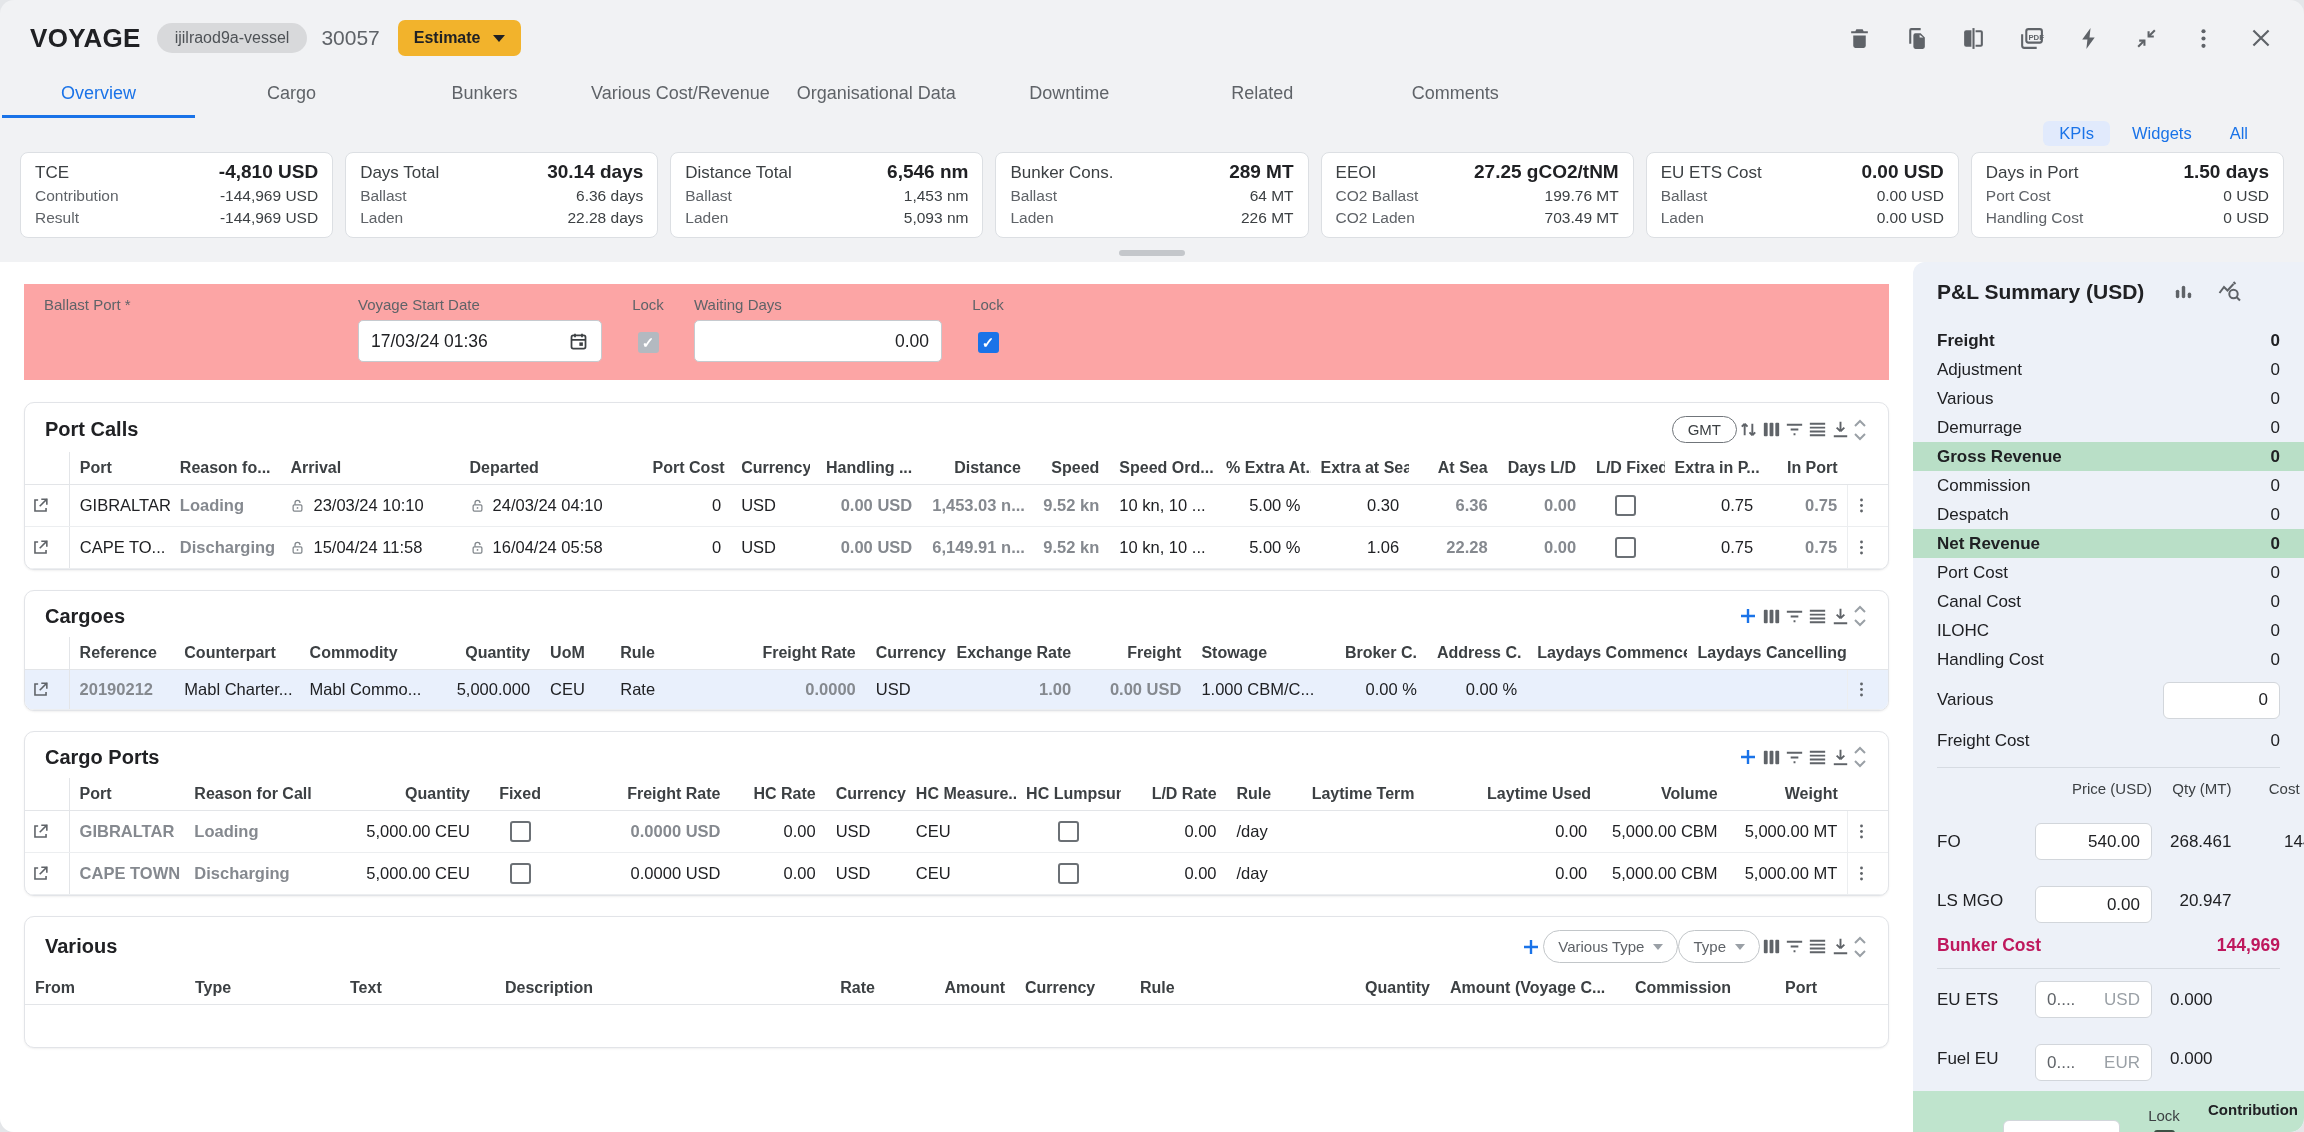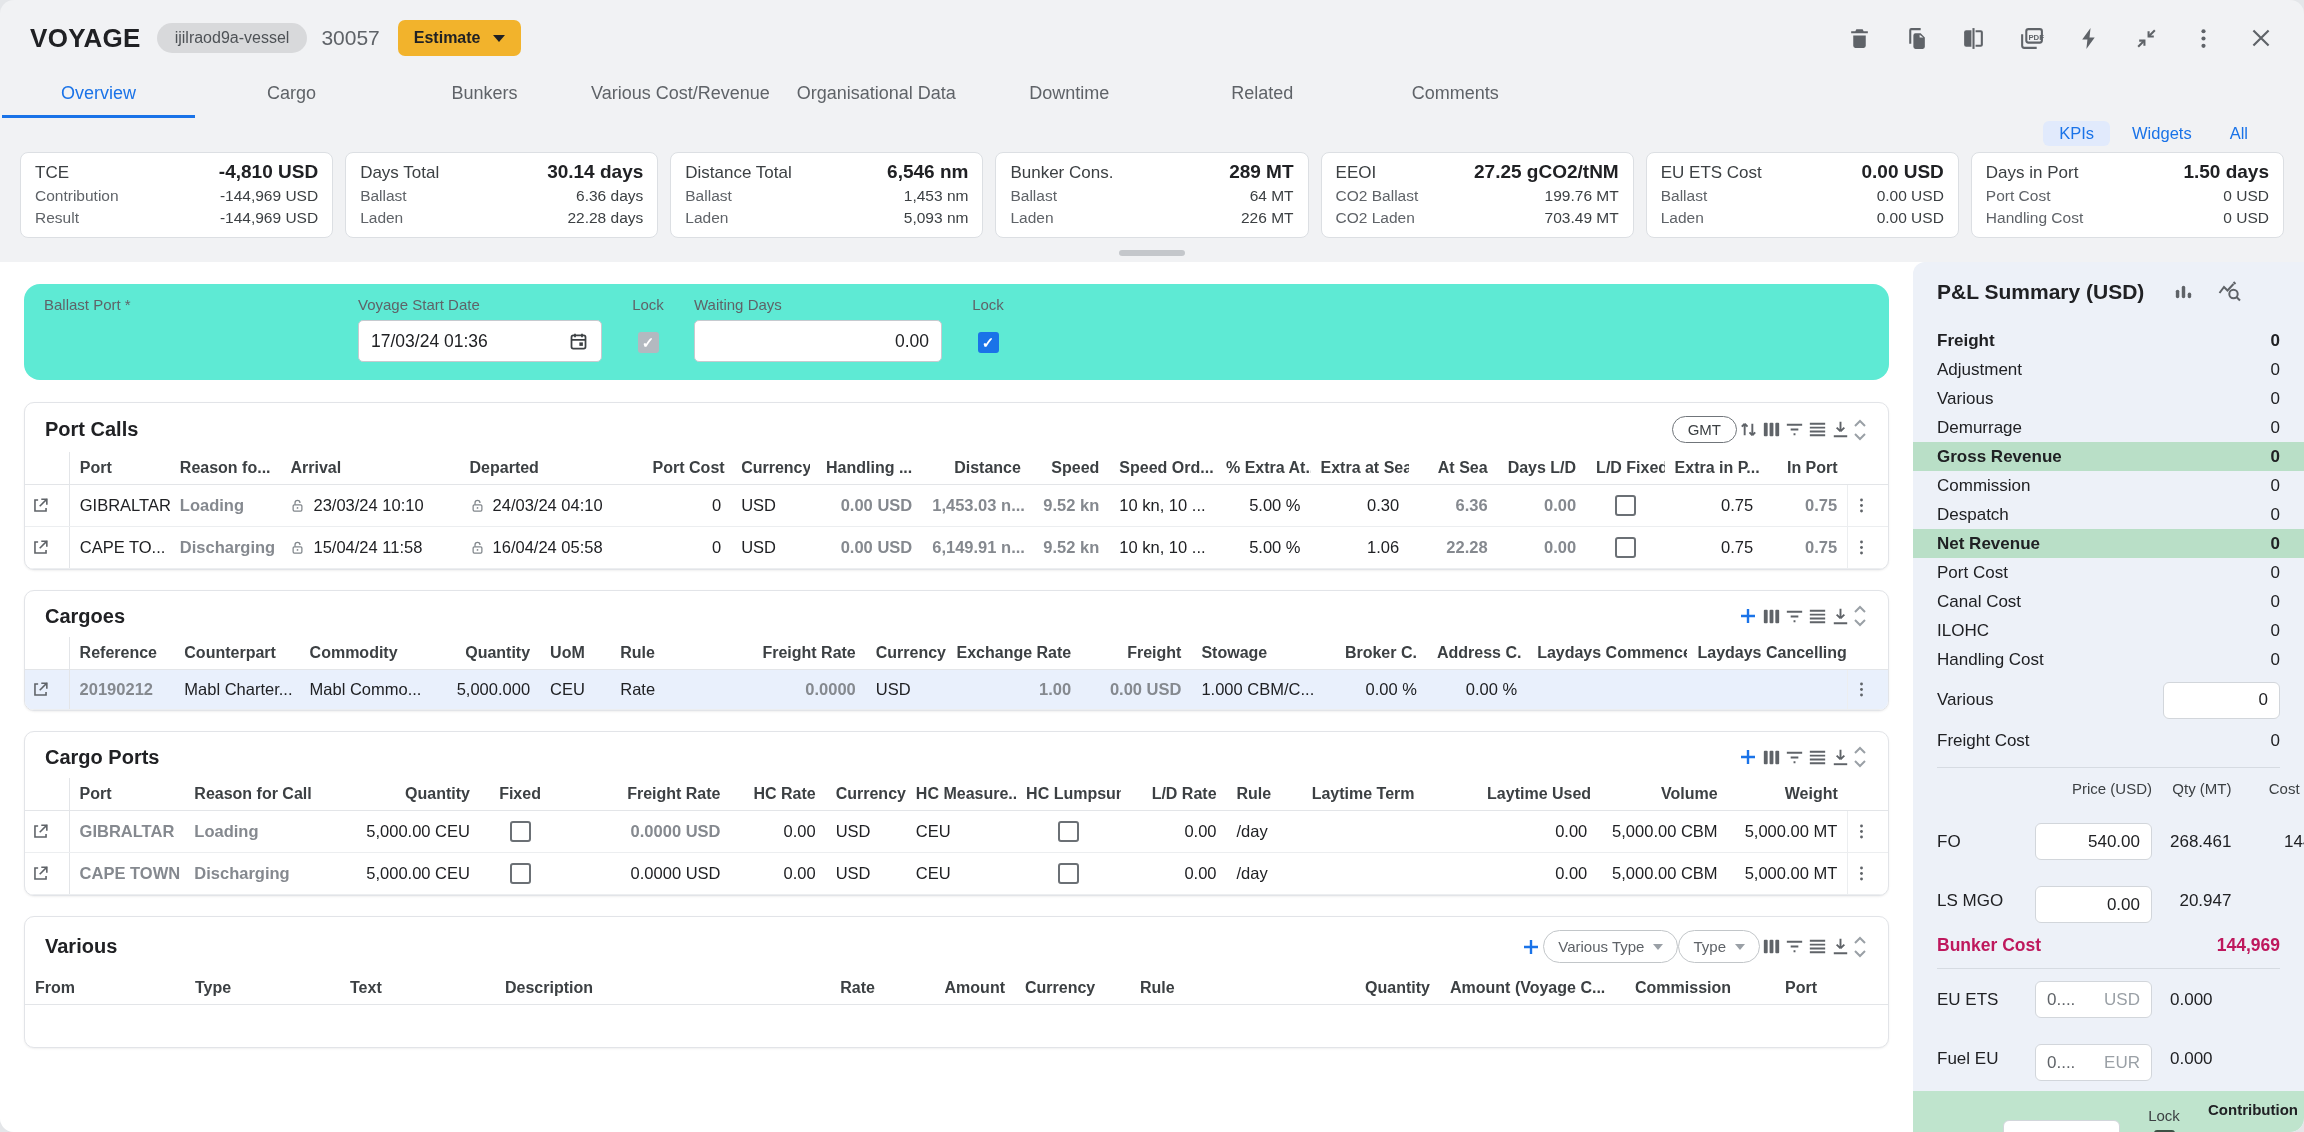--- a/index.html
+++ b/index.html
@@ -30,21 +30,21 @@
   .kpi-main{display:flex;justify-content:space-between;align-items:baseline;font-size:17px;color:#3c4043;}
   .kpi-main .v{font-size:19px;font-weight:bold;color:#202124;white-space:nowrap;}
   .kpi-sub{display:flex;justify-content:space-between;font-size:15.5px;color:#5f6368;margin-top:4px;}
   .kpi-sub .v{color:#3c4043;}
   .drag-handle{width:66px;height:6px;border-radius:3px;background:#c4c7cb;margin:0 auto 6px auto;cursor:ns-resize;}
   
   .content{display:flex;align-items:stretch;background:#fff;height:884px;}
   .main{flex:1;min-width:0;overflow:hidden;}
   .sidebar{width:391px;background:#edf1f8;border-radius:12px 0 0 0;padding:18px 24px 0 24px;box-sizing:border-box;}
   
-  .form-card{background:#5eead4;border-radius:16px;margin:22px 24px;padding:12px 20px 18px 20px;display:flex;gap:22px;}
+  .form-card{background:#fca5a5;border-radius:0;margin:22px 24px;padding:12px 20px 18px 20px;display:flex;gap:22px;}
   .field{display:flex;flex-direction:column;gap:7px;}
   .f-label{font-size:15px;color:#5f6368;}
   .inputbox{background:#fff;border:1px solid #c6cacf;border-radius:5px;height:42px;display:flex;align-items:center;padding:0 12px;font-size:17.5px;color:#202124;box-sizing:border-box;}
   .inputbox input{border:none;outline:none;font:inherit;color:inherit;width:100%;background:transparent;padding:0;}
   .inputbox input.num{text-align:right;}
   .lock-field{align-items:center;}
   .cbx{width:21px;height:21px;border:2px solid #6b7075;border-radius:3px;box-sizing:border-box;cursor:pointer;display:flex;align-items:center;justify-content:center;background:#fff0;}
   .cbx.on-gray{background:#b3b9c0;border-color:#b3b9c0;}
   .cbx.on-blue{background:#1a73e8;border-color:#1a73e8;}
   .cbx.on-gray::after,.cbx.on-blue::after{content:"✓";color:#fff;font-size:15px;font-weight:bold;line-height:1;}

